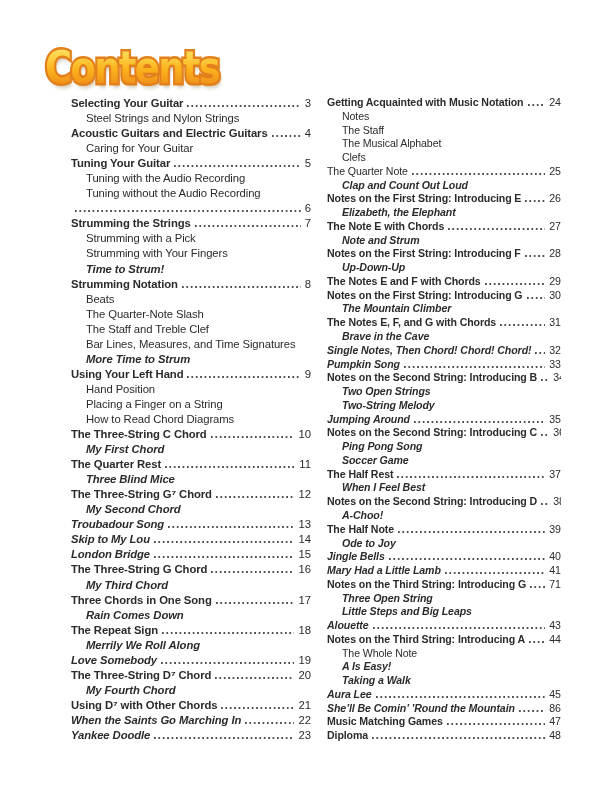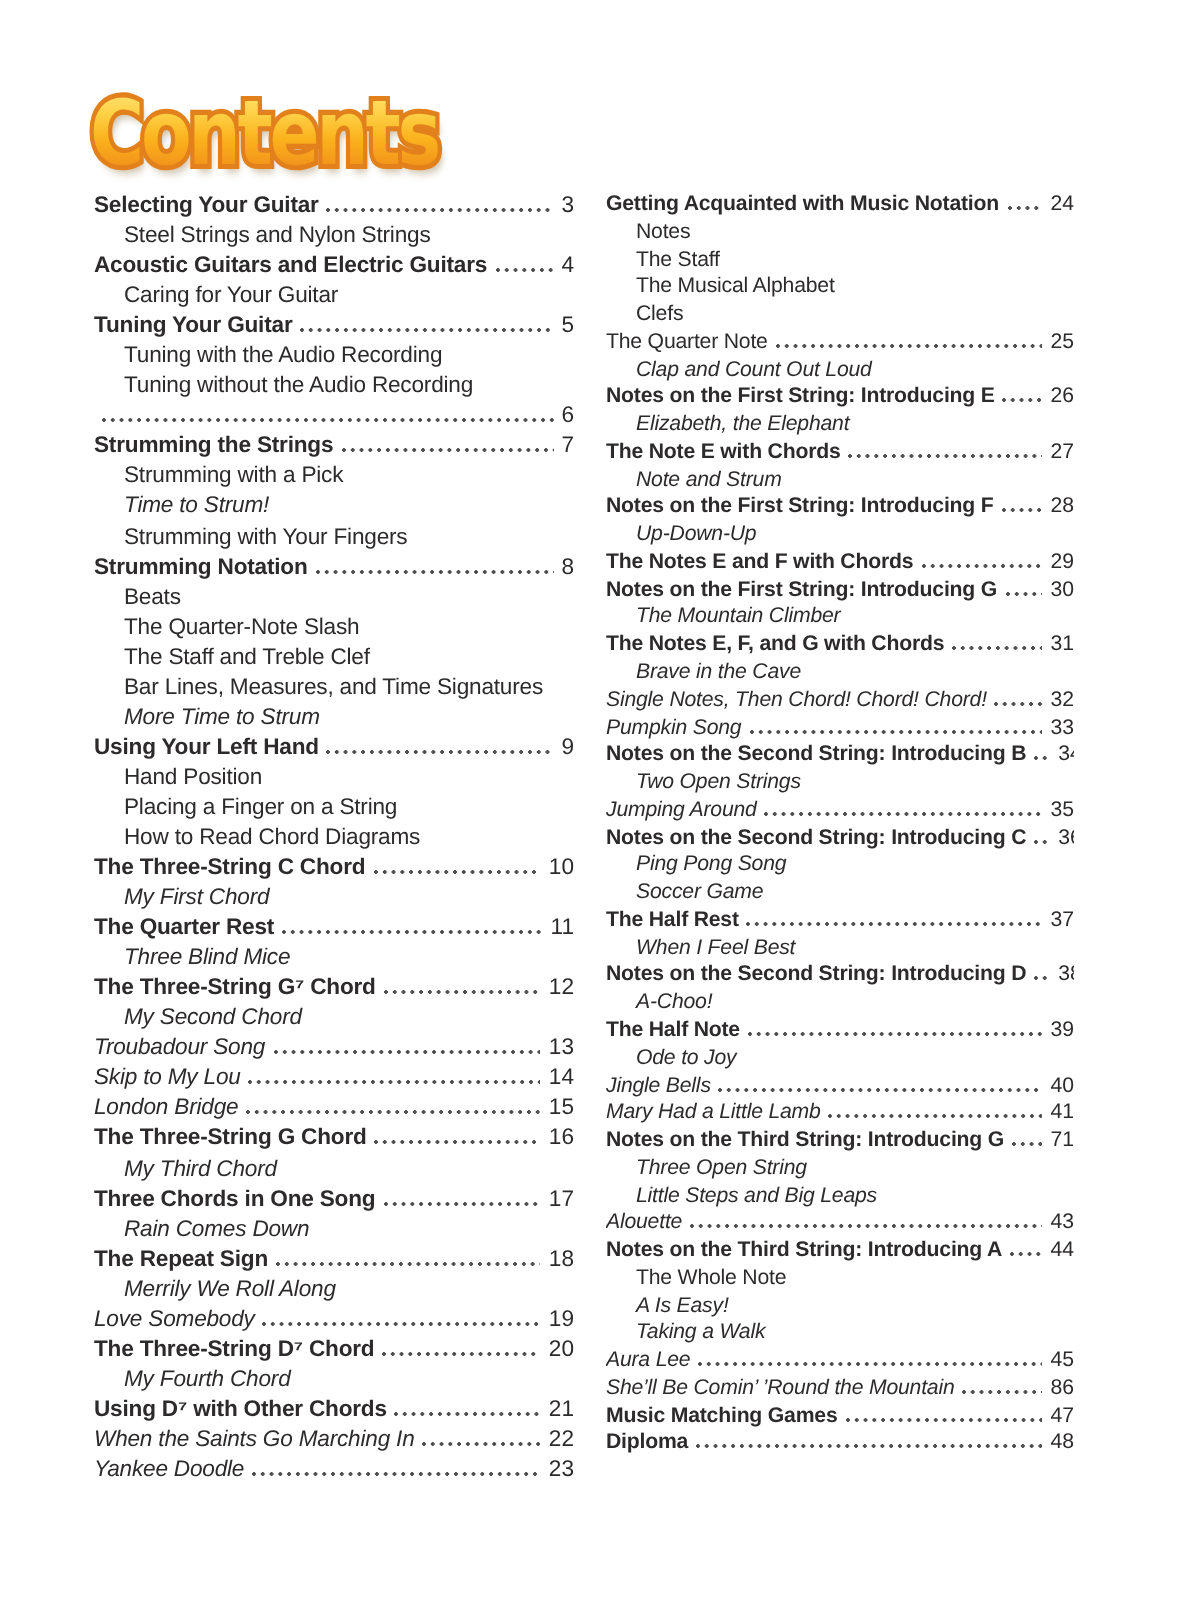--- a/index.html
+++ b/index.html
@@ -34,42 +34,42 @@
     -webkit-text-stroke: 5px #e2811c;
   }
   .layer-fill {
     background: linear-gradient(180deg, #ffe97f 0%, #fed34a 28%, #fbb21c 55%, #f2921b 82%, #ee861a 100%);
     -webkit-background-clip: text;
     background-clip: text;
     color: transparent;
   }
 
   
-  .col { position: absolute; top: 96px; }
+  .col { position: absolute; top: 96px; margin-left: 24px; }
   .col-left  { left: 47px;  width: 240px; --rh: 15.05px; --fs: 11.3px; }
   .col-right { left: 303px; width: 234px; --rh: 13.78px; --fs: 10.6px; }
 
   .row {
     display: flex;
     align-items: baseline;
     height: var(--rh);
     overflow: hidden;
   }
   .row .t {
     white-space: nowrap;
     font-size: var(--fs);
     line-height: var(--rh);
     letter-spacing: -0.1px;
   }
   .chapter .t { font-weight: bold; }
   .chapter-plain .t { font-weight: normal; text-align: center; }
-  .song .t { font-style: italic; font-weight: normal; }
+  .song .t { font-style: italic; font-weight: bold; }
   .sub, .sub-italic { padding-left: 15px; }
   .sub .t { font-weight: normal; }
-  .sub-italic .t { font-style: italic; font-weight: normal; }
+  .sub-italic .t { font-style: italic; font-weight: bold; }
 
   .leader {
     flex: 1;
     min-width: 8px;
     height: 2px;
     margin: 0 4px 0 4px;
     background-image: radial-gradient(circle at 1px 1px, #514e4f 0.8px, transparent 1.05px);
     background-size: 4.4px 2px;
     background-repeat: repeat-x;
     background-position: bottom left;
@@ -124,25 +124,25 @@
       <span class="pg">6</span>
     </div>
     <div class="row chapter">
       <span class="t">Strumming the Strings</span>
       <span class="leader"></span>
       <span class="pg">7</span>
     </div>
     <div class="row sub">
       <span class="t">Strumming with a Pick</span>
     </div>
+    <div class="row sub">
+      <span class="t">Strumming with Your Fingers</span>
+    </div>
     <div class="row sub-italic">
       <span class="t">Time to Strum!</span>
-    </div>
-    <div class="row sub">
-      <span class="t">Strumming with Your Fingers</span>
     </div>
     <div class="row chapter">
       <span class="t">Strumming Notation</span>
       <span class="leader"></span>
       <span class="pg">8</span>
     </div>
     <div class="row sub">
       <span class="t">Beats</span>
     </div>
     <div class="row sub">
@@ -345,20 +345,23 @@
       <span class="pg">33</span>
     </div>
     <div class="row chapter">
       <span class="t">Notes on the Second String: Introducing B</span>
       <span class="leader"></span>
       <span class="pg">34</span>
     </div>
     <div class="row sub-italic">
       <span class="t">Two Open Strings</span>
     </div>
+    <div class="row sub-italic">
+      <span class="t">Two-String Melody</span>
+    </div>
     <div class="row song">
       <span class="t">Jumping Around</span>
       <span class="leader"></span>
       <span class="pg">35</span>
     </div>
     <div class="row chapter">
       <span class="t">Notes on the Second String: Introducing C</span>
       <span class="leader"></span>
       <span class="pg">36</span>
     </div>

